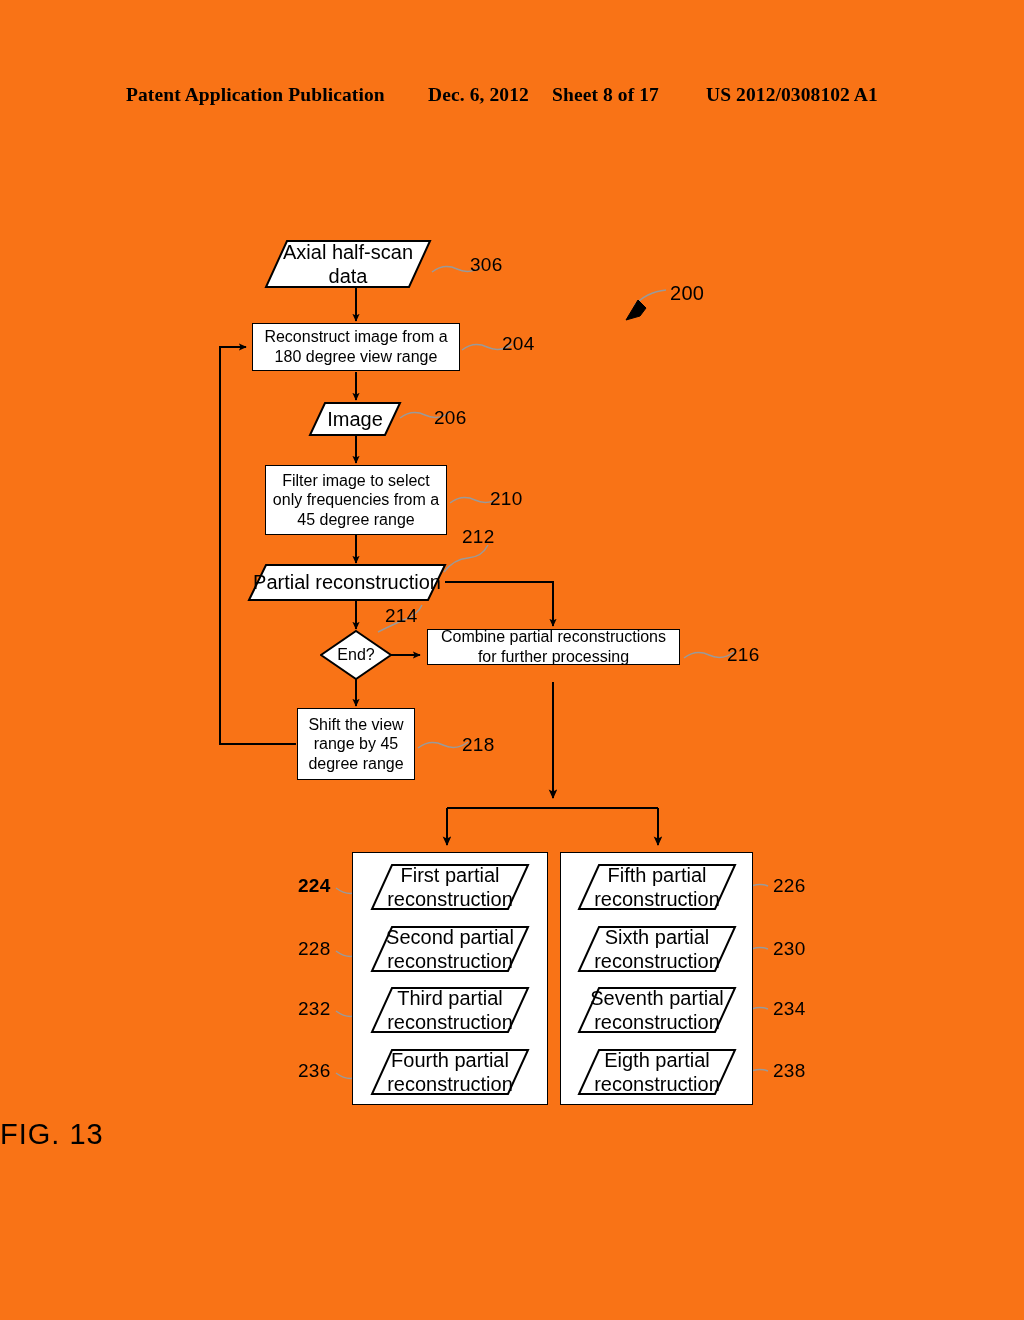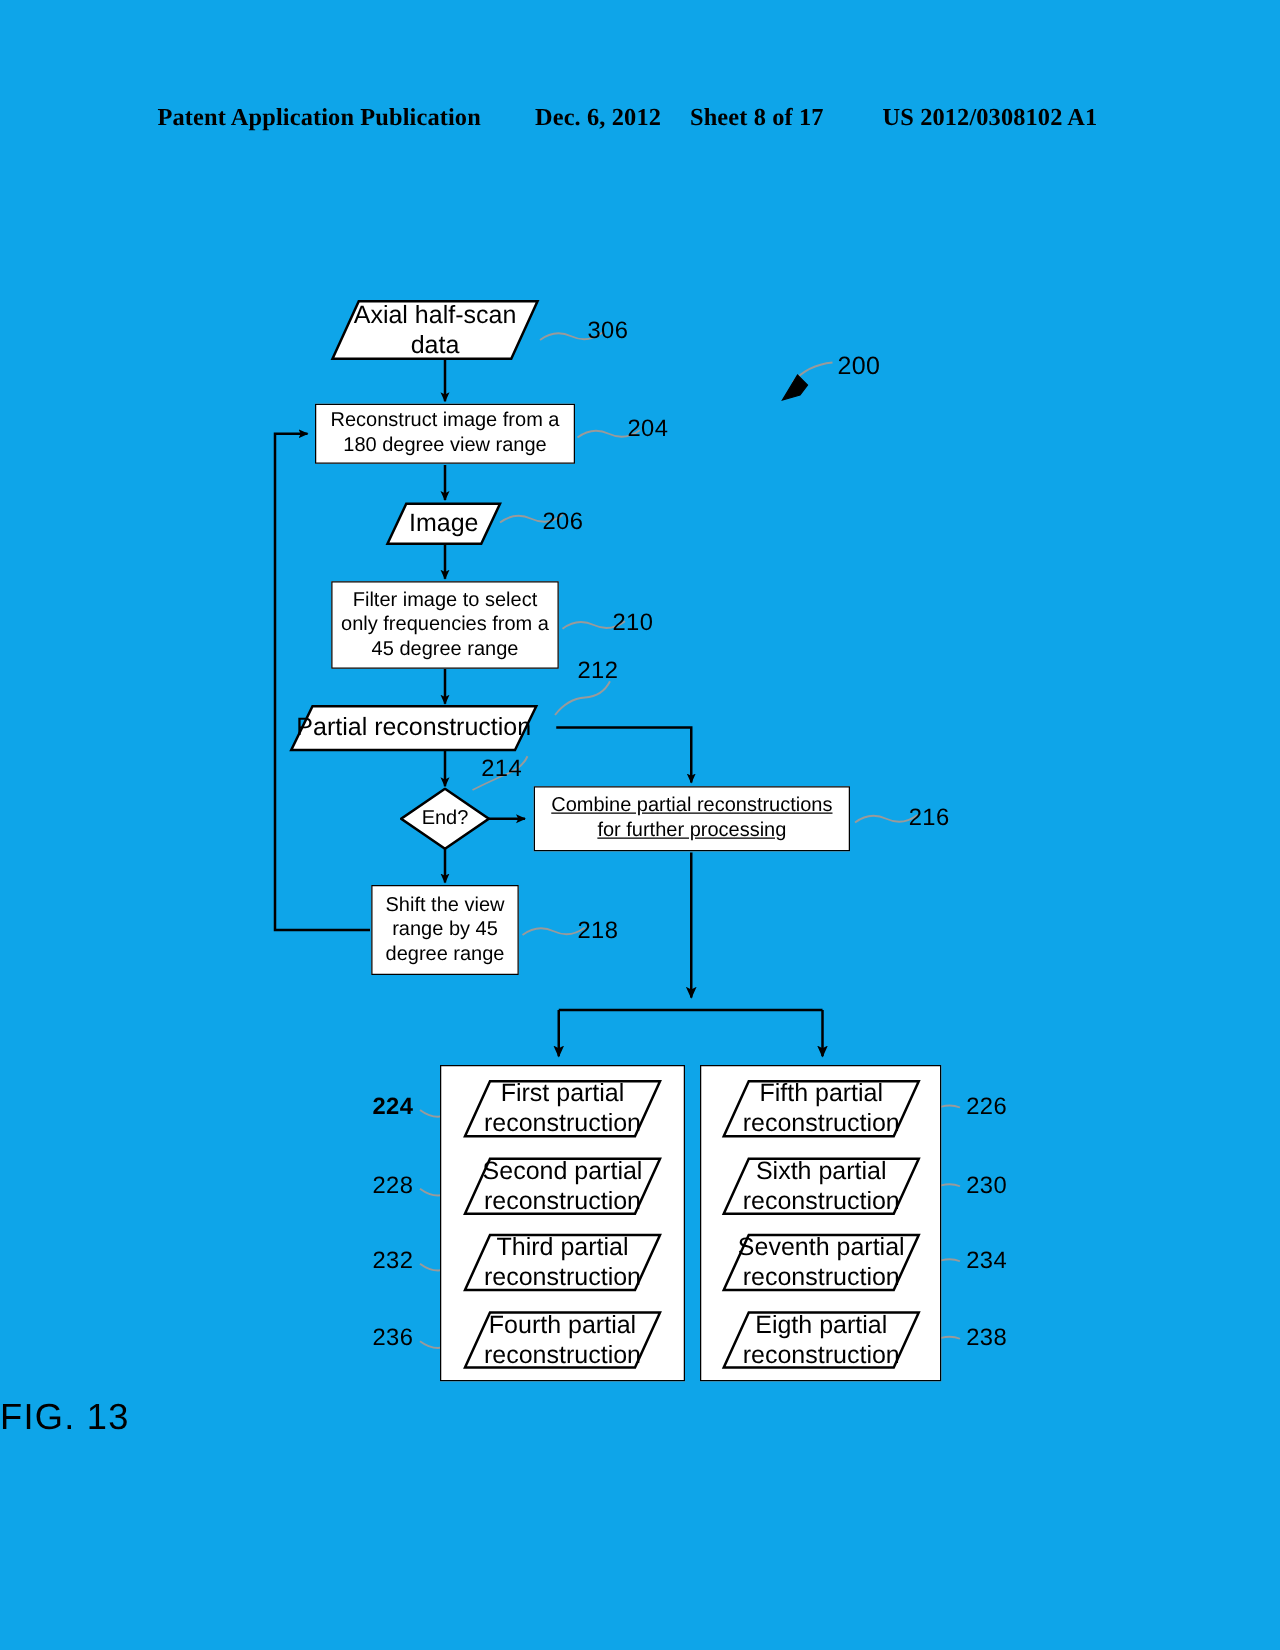--- a/index.html
+++ b/index.html
@@ -14,21 +14,21 @@
     position: relative;
     font-family: "Liberation Sans", sans-serif;
     color: #000000;
     overflow: hidden;
   }
   #page {
     position: absolute;
     left: 0; top: 0;
     width: 1024px;
     height: 1320px;
-    background: #0ea5e9;
+    background: #f97316;
   }
 
   
   .pub-header {
     position: absolute;
     left: 0;
     top: 84px;
     width: 1024px;
     height: 30px;
     font-family: "Liberation Serif", serif;
@@ -225,37 +225,37 @@
     </svg>
     <div class="para-label">Image</div>
   </div>
   <div class="ref" style="left:434px; top:407px;">206</div>
 
   <div class="node rect" style="left:265px; top:465px; width:182px; height:70px; padding:0 6px;">
     <span>Filter image to select only frequencies from a 45 degree range</span>
   </div>
   <div class="ref" style="left:490px; top:488px;">210</div>
 
-  <div class="para-wrap" style="left:232px; top:564px; width:198px; height:37px;">
+  <div class="para-wrap" style="left:248px; top:564px; width:198px; height:37px;">
     <svg width="198" height="37" viewBox="0 0 198 37">
       <polygon points="18,1 197,1 180,36 1,36" fill="#fff" stroke="#000" stroke-width="2"></polygon>
     </svg>
     <div class="para-label">Partial reconstruction</div>
   </div>
   <div class="ref" style="left:462px; top:526px;">212</div>
 
   <div class="diamond-wrap" style="left:320px; top:630px; width:72px; height:50px;">
     <svg width="72" height="50" viewBox="0 0 72 50">
       <polygon points="36,1 71,25 36,49 1,25" fill="#fff" stroke="#000" stroke-width="2"></polygon>
     </svg>
     <div class="diamond-label">End?</div>
   </div>
   <div class="ref" style="left:385px; top:605px;">214</div>
 
-  <div class="node rect" style="left:427px; top:629px; width:253px; height:52px; padding:15px 7px;text-decoration:underline;">
+  <div class="node rect" style="left:427px; top:629px; width:253px; height:36px; padding:15px 7px;">
     <span>Combine partial reconstructions for further processing</span>
   </div>
   <div class="ref" style="left:727px; top:644px;">216</div>
 
   <div class="node rect" style="left:297px; top:708px; width:118px; height:72px; padding:17px 6px;">
     <span>Shift the view range by 45 degree range</span>
   </div>
   <div class="ref" style="left:462px; top:734px;">218</div>
 
   <div class="ref" style="left:670px; top:282px; font-size:20px;">200</div>

